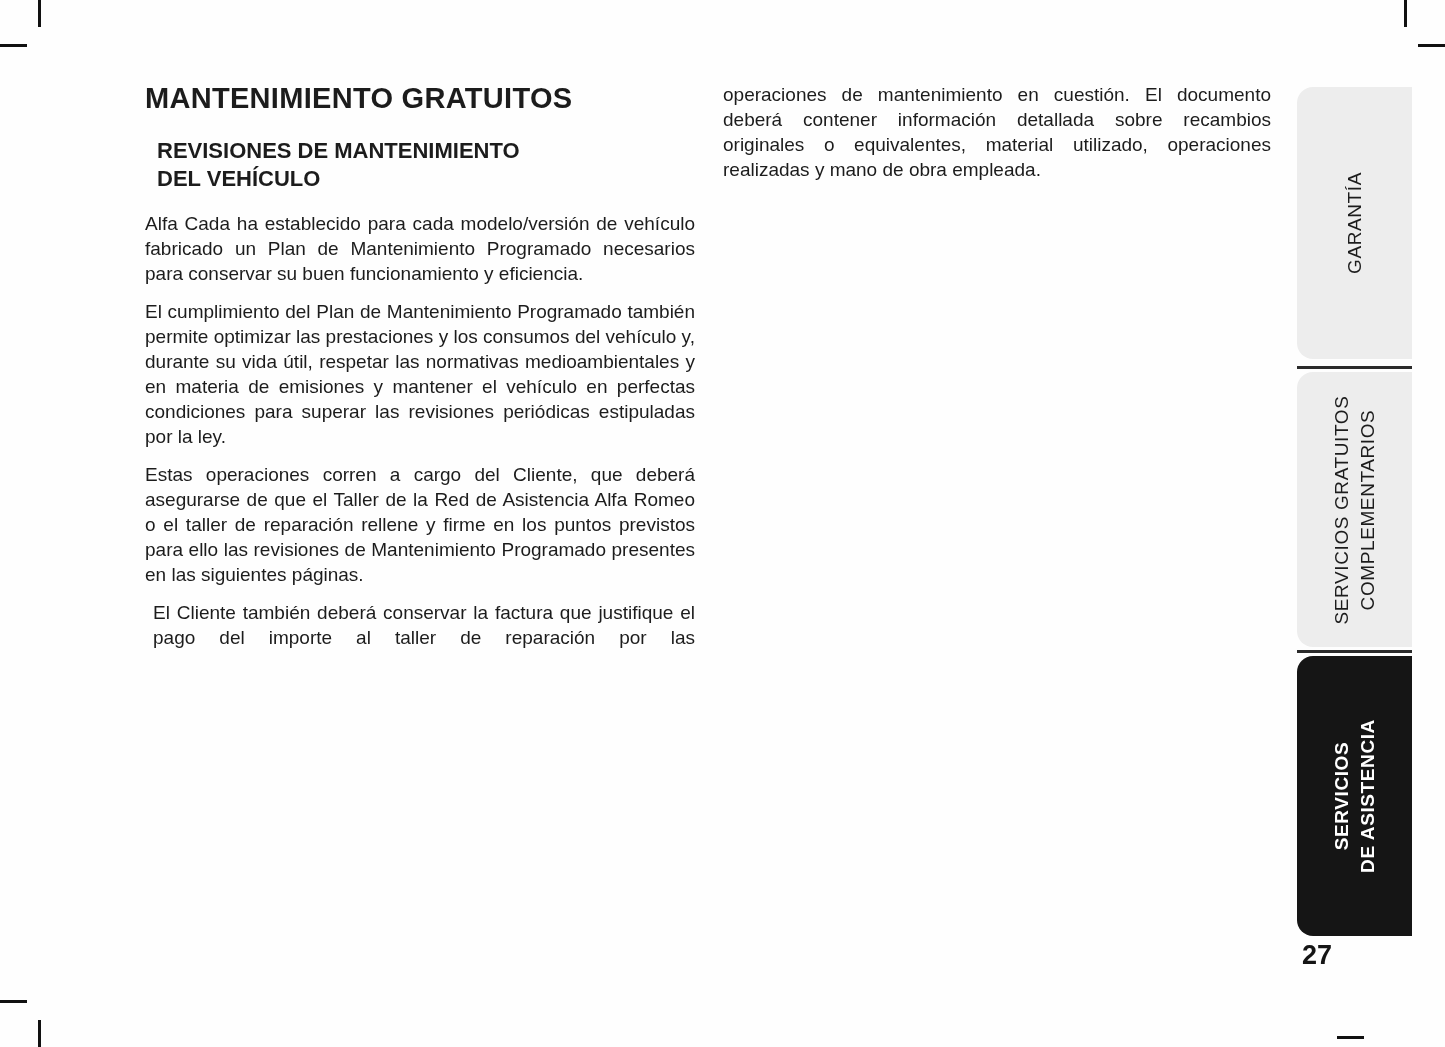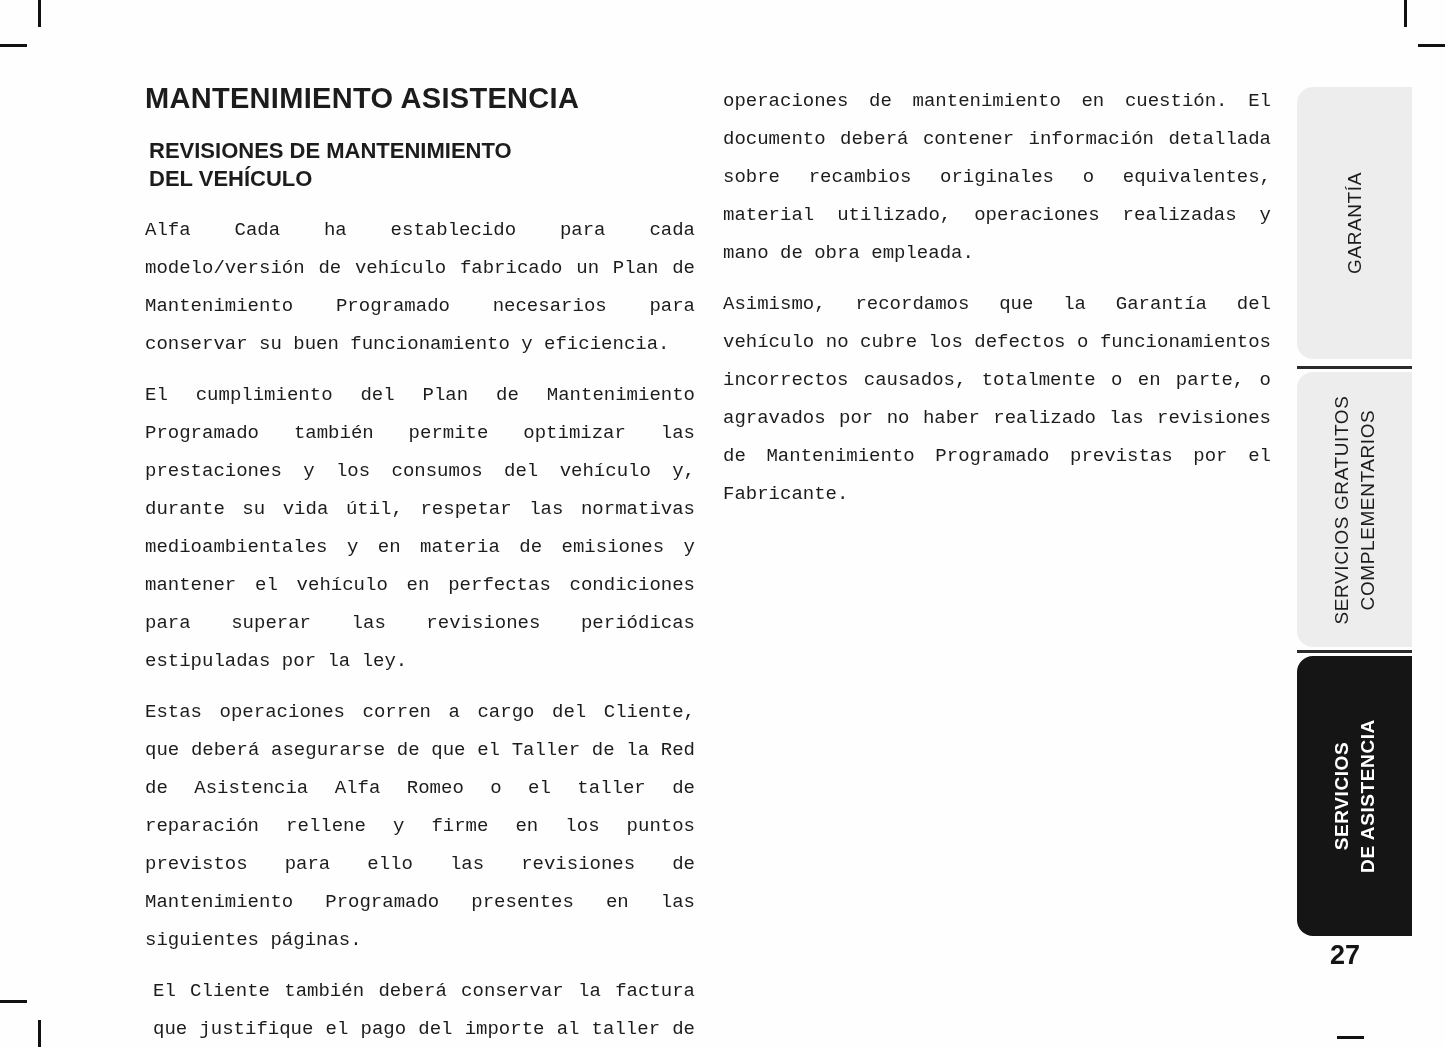--- a/index.html
+++ b/index.html
@@ -46,29 +46,28 @@
     font-size: 29px;
     font-weight: bold;
     letter-spacing: 0.3px;
     margin: 0 0 22px 0;
     text-align: left;
   }
   h2.subtitle {
     font-size: 22px;
     font-weight: bold;
     line-height: 28px;
-    margin: 0 0 18px 4px;
+    margin: 0 0 18px 12px;
     white-space: pre-line;
     text-align: left;
   }
   p.body-par {
     font-size: 19px;
-    line-height: 38px;
+    line-height: 25px;
     margin: 0 0 13px 0;
-    font-family: Liberation Mono, monospace;
   }
   p.body-par.continued {
     text-align-last: justify;
     margin-left: 8px;
   }
 
   
   .tab {
     position: absolute;
     right: 33px;
@@ -106,49 +105,47 @@
   #tab-sep-1 { top: 366px; }
   #tab-sep-2 { top: 650px; }
 
   .page-number {
     position: absolute;
     left: 1302px;
     top: 940px;
     font-size: 27px;
     font-weight: bold;
     color: #151515;
-    margin-left: 28px;
   }
 </style>
 </head>
 <body>
 
 <div class="page">
 
   <div class="mark mark-v-tl"></div>
   <div class="mark mark-h-tl"></div>
   <div class="mark mark-v-tr"></div>
   <div class="mark mark-h-tr"></div>
   <div class="mark mark-h-bl"></div>
   <div class="mark mark-v-bl"></div>
   <div class="mark mark-h-br"></div>
 
   <section class="content-col col-left">
-    <h1 class="title">MANTENIMIENTO ASISTENCIA</h1>
+    <h1 class="title">MANTENIMIENTO GRATUITOS</h1>
     <h2 class="subtitle">REVISIONES DE MANTENIMIENTO
 DEL VEHÍCULO</h2>
     <p class="body-par">Alfa Cada ha establecido para cada modelo/versión de vehículo fabricado un Plan de Mantenimiento Programado necesarios para conservar su buen funcionamiento y eficiencia.</p>
     <p class="body-par">El cumplimiento del Plan de Mantenimiento Programado también permite optimizar las prestaciones y los consumos del vehículo y, durante su vida útil, respetar las normativas medioambientales y en materia de emisiones y mantener el vehículo en perfectas condiciones para superar las revisiones periódicas estipuladas por la ley.</p>
     <p class="body-par">Estas operaciones corren a cargo del Cliente, que deberá asegurarse de que el Taller de la Red de Asistencia Alfa Romeo o el taller de reparación rellene y firme en los puntos previstos para ello las revisiones de Mantenimiento Programado presentes en las siguientes páginas.</p>
     <p class="body-par continued">El Cliente también deberá conservar la factura que justifique el pago del importe al taller de reparación por las</p>
   </section>
 
   <section class="content-col col-right">
     <p class="body-par">operaciones de mantenimiento en cuestión. El documento deberá contener información detallada sobre recambios originales o equivalentes, material utilizado, operaciones realizadas y mano de obra empleada.</p>
-    <p class="body-par">Asimismo, recordamos que la Garantía del vehículo no cubre los defectos o funcionamientos incorrectos causados, totalmente o en parte, o agravados por no haber realizado las revisiones de Mantenimiento Programado previstas por el Fabricante.</p>
   </section>
 
   <nav>
     <div class="tab tab-light" id="tab-garantia">
       <span class="tab-label">GARANTÍA</span>
     </div>
     <div class="tab-sep" id="tab-sep-1"></div>
     <div class="tab tab-light" id="tab-servicios-gratuitos">
       <span class="tab-label">SERVICIOS GRATUITOS
 COMPLEMENTARIOS</span>

